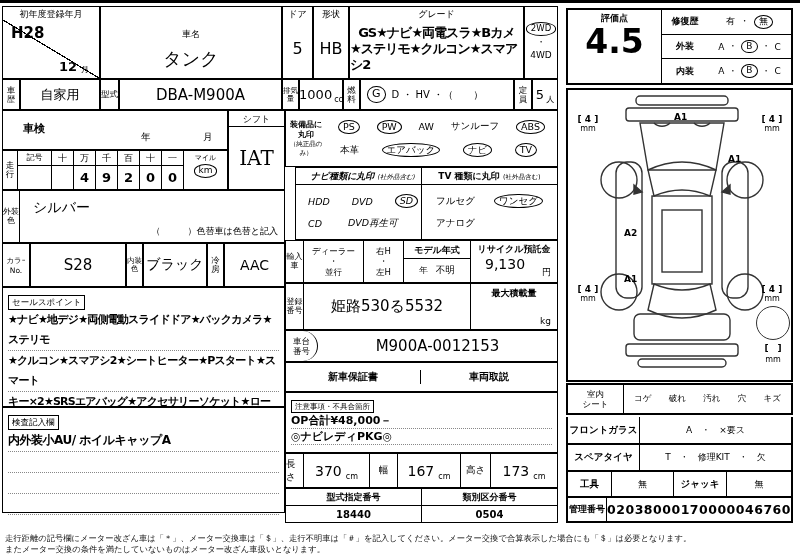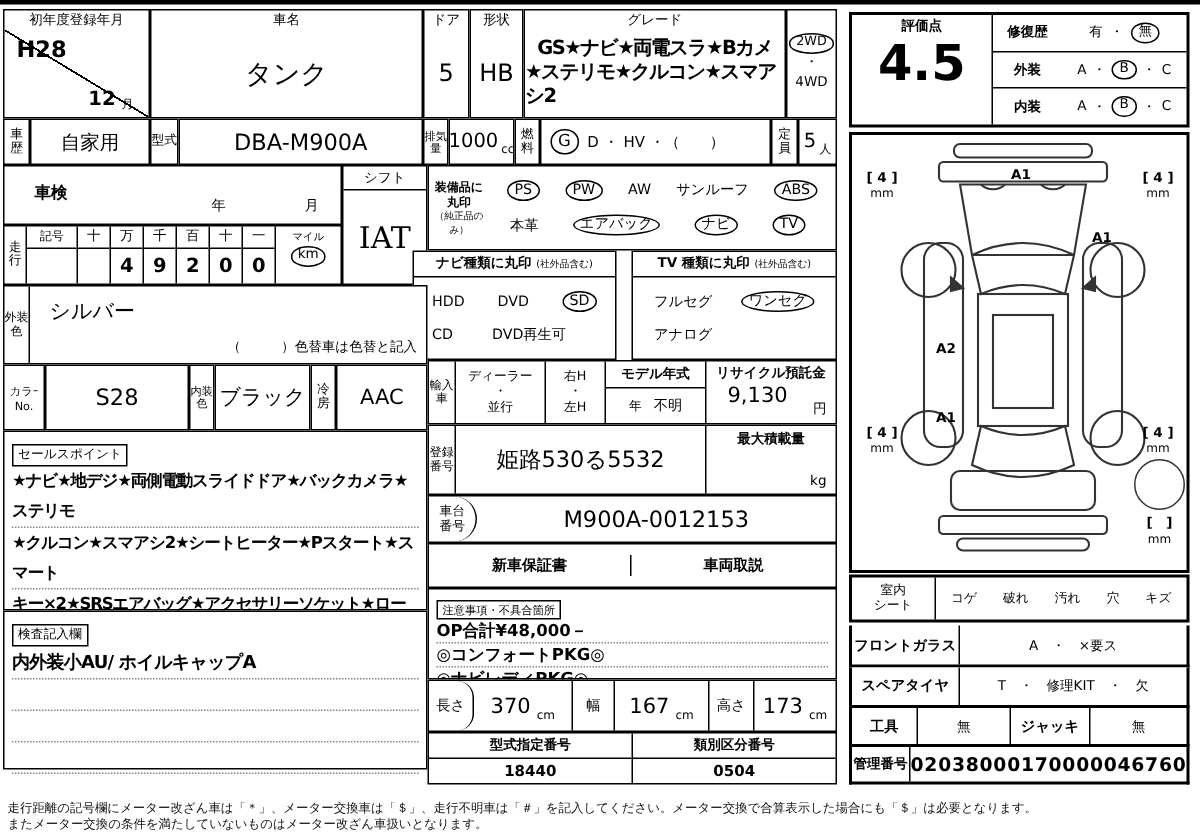--- a/index.html
+++ b/index.html
@@ -26,21 +26,21 @@
   <div class="cell col" style="left:2px;top:6px;width:98px;height:73px;">
     <div class="hdr" style="padding-top:2px;">初年度登録年月</div>
     <div style="flex:1;position:relative;background:linear-gradient(to top right,transparent 49.4%,#000 49.4%,#000 50.6%,transparent 50.6%);">
       <span class="abs bold" style="left:8px;top:4px;font-size:15px;">H28</span>
       <span class="abs bold" style="right:22px;bottom:4px;font-size:13px;">12</span>
       <span class="abs" style="right:10px;bottom:3px;font-size:8px;">月</span>
     </div>
   </div>
 
   <div class="cell col" style="left:100px;top:6px;width:182px;height:73px;">
-    <div class="hdr" style="padding-top:2px;">車名</div>
+    <div class="hdr" style="padding-top:2px;margin-top:20px;">車名</div>
     <div class="cen" style="flex:1;font-size:18px;">タンク</div>
   </div>
 
   <div class="cell col" style="left:282px;top:6px;width:31px;height:73px;">
     <div class="hdr" style="padding-top:2px;">ドア</div>
     <div class="cen" style="flex:1;font-size:16px;">5</div>
   </div>
 
   <div class="cell col" style="left:313px;top:6px;width:36px;height:73px;">
     <div class="hdr" style="padding-top:2px;">形状</div>
@@ -144,21 +144,21 @@
       </div>
       <div style="display:flex;justify-content:space-between;align-items:center;padding:0 20px 0 14px;">
         <span>本革</span>
         <span class="circled">エアバック</span>
         <span class="circled">ナビ</span>
         <span class="circled">TV</span>
       </div>
     </div>
   </div>
 
-  <div class="cell col" style="left:275px;top:167px;width:136px;height:73px;">
+  <div class="cell col" style="left:295px;top:167px;width:136px;height:73px;font-style:italic;">
     <div class="hdr" style="height:17px;border-bottom:1px solid #000;padding-top:3px;font-weight:bold;">
       <span>ナビ種類に丸印</span>
       <span style="font-size:6.5px;font-weight:normal;">(社外品含む)</span>
     </div>
     <div class="col" style="flex:1;justify-content:space-evenly;font-size:9.5px;">
       <div style="display:flex;align-items:center;padding:0 12px;justify-content:space-between;">
         <span>HDD</span>
         <span>DVD</span>
         <span class="circled">SD</span>
       </div>
@@ -263,27 +263,26 @@
 
   <div class="cell" style="left:285px;top:362px;width:273px;height:30px;display:flex;align-items:center;">
     <div class="cen bold" style="width:135px;border-right:1.5px solid #000;font-size:10px;">新車保証書</div>
     <div class="cen bold" style="flex:1;font-size:10px;">車両取説</div>
   </div>
 
   <div class="cell" style="left:285px;top:392px;width:273px;height:61px;padding:1px 5px;">
     <span class="tag" style="font-size:7.5px;">注意事項・不具合箇所</span>
     <div style="font-size:11px;font-weight:bold;line-height:15px;">
       <div class="dotline">OP合計¥48,000－</div>
-      <div class="dotline">◎コンフォートPKG◎</div>
       <div class="dotline">◎ナビレディPKG◎</div>
     </div>
   </div>
 
   <div class="cell" style="left:285px;top:453px;width:273px;height:35px;display:flex;">
-    <div class="cen" style="width:30px;border-right:1px solid #000;font-size:9.5px;border-radius:11px;">長さ</div>
+    <div class="cen" style="width:18px;border-right:1px solid #000;font-size:9.5px;">長さ</div>
     <div class="cen" style="width:66px;border-right:1px solid #000;">
       <span style="font-size:14px;">370</span>
       <span style="font-size:8px;margin:12px 0 0 4px;">cm</span>
     </div>
     <div class="cen" style="width:28px;border-right:1px solid #000;font-size:9.5px;">幅</div>
     <div class="cen" style="width:63px;border-right:1px solid #000;">
       <span style="font-size:14px;">167</span>
       <span style="font-size:8px;margin:12px 0 0 4px;">cm</span>
     </div>
     <div class="cen" style="width:30px;border-right:1px solid #000;font-size:9.5px;">高さ</div>

